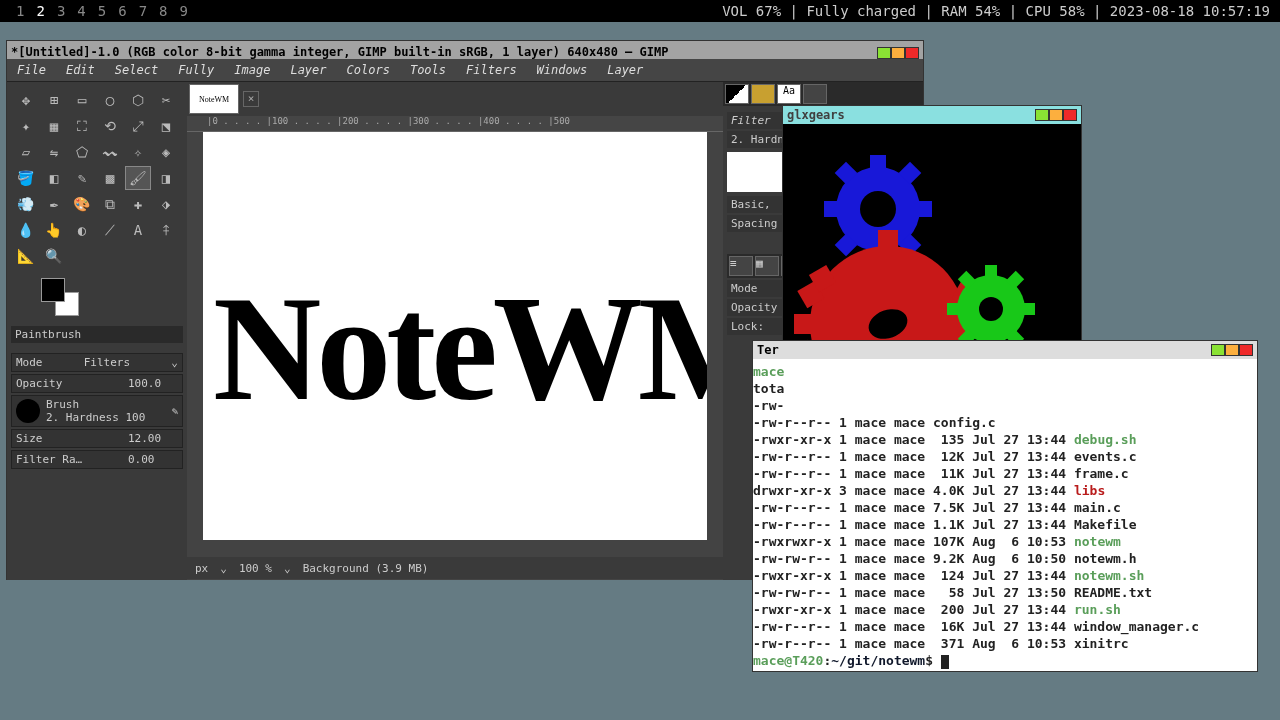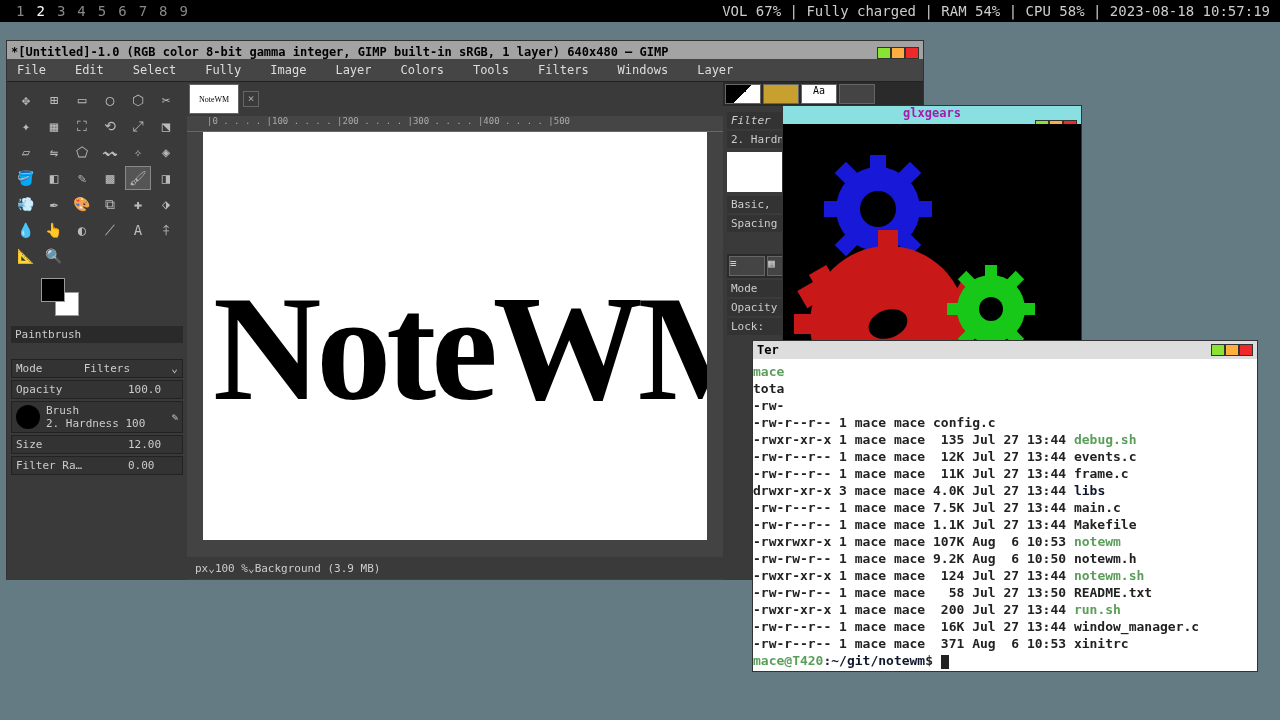--- a/index.html
+++ b/index.html
@@ -14,61 +14,61 @@
 
 
 .window { position: absolute; border: 1px solid #333; }
 .titlebar { height: 18px; display: flex; align-items: center; padding: 0 4px; font-size: 12px; }
 .titlebar .wbtns { margin-left: auto; display: flex; gap: 0; }
 .wbtn { width: 14px; height: 12px; border: 1px solid #333; font-size: 9px; text-align: center; line-height: 10px; }
 
 
 .gimp { left: 6px; top: 40px; width: 918px; height: 540px; background: #454545; }
 .gimp .titlebar { background: #a3a3a3; color: #000; font-weight: bold; align-items: flex-end; }
-.gimp-menubar { background: #454545; color: #ddd; display: flex; gap: 29px; padding: 4px 10px; font-size: 12px; border-bottom: 1px solid #222; }
+.gimp-menubar { background: #454545; color: #ddd; display: flex; gap: 20px; padding: 4px 10px; font-size: 12px; border-bottom: 1px solid #222; font-style: italic; }
 .gimp-body { display: flex; height: calc(100% - 40px); }
 .toolbox { width: 180px; background: #3a3a3a; padding: 4px; color: #ccc; font-size: 11px; }
 .tool-grid { display: grid; grid-template-columns: repeat(6, 26px); gap: 2px; padding: 2px; }
 .tool { width: 26px; height: 24px; background: #3a3a3a; border: 1px solid #3a3a3a; display: flex; align-items: center; justify-content: center; font-size: 14px; color: #bbb; cursor: pointer; }
 .tool.sel { background: #555; border: 1px solid #888; }
 .swatches { margin: 8px 30px; position: relative; width: 40px; height: 40px; }
 .swatch-fg { width: 24px; height: 24px; background: #000; border: 1px solid #999; position: absolute; }
 .swatch-bg { width: 24px; height: 24px; background: #fff; border: 1px solid #999; position: absolute; top: 14px; left: 14px; }
 .opt-row { display: flex; align-items: center; justify-content: space-between; padding: 2px 4px; background: #333; margin: 2px 0; border: 1px solid #222; }
 .opt-row input { width: 50px; background: #333; border: none; color: #ccc; text-align: left; font-size: 11px; }
 .opt-label { font-size: 11px; }
-.panel-title { background: #2a2a2a; padding: 2px 4px; margin: 4px 0 16px; }
+.panel-title { background: #2a2a2a; padding: 2px 4px; margin: 4px 0 10px; }
 
 .canvas-area { flex: 1; background: #434343; position: relative; }
 .tabbar { height: 34px; display: flex; align-items: center; background: #3a3a3a; padding: 2px; gap: 4px; }
 .doc-tab { width: 50px; height: 30px; background: #fff; border: 1px solid #666; display: flex; align-items: center; justify-content: center; font-size: 8px; font-family: cursive; }
 .ruler-h { height: 16px; background: #454545; border-bottom: 1px solid #666; font-size: 9px; color: #aaa; padding-left: 20px; }
 .canvas-wrap { position: absolute; top: 50px; left: 16px; right: 16px; bottom: 40px; background: #fff; overflow: hidden; }
 .canvas-text { font-family: 'Brush Script MT', cursive; font-size: 150px; font-weight: bold; color: #000; position: absolute; top: 130px; left: 10px; letter-spacing: -5px; }
-.gimp-status { position: absolute; bottom: 0; left: 180px; right: 200px; height: 22px; background: #3a3a3a; color: #ccc; font-size: 11px; display: flex; align-items: center; padding: 0 8px; }
+.gimp-status { position: absolute; bottom: 0; left: 180px; right: 200px; height: 22px; background: #3a3a3a; color: #ccc; font-size: 11px; display: flex; align-items: center; gap: 12px; padding: 0 8px; }
 
 .dock-right { width: 200px; background: #3a3a3a; color: #ccc; font-size: 11px; }
 .dock-tabs { display: flex; background: #2a2a2a; padding: 2px; gap: 2px; }
-.dtab { width: 36px; height: 20px; background: #444; border: 1px solid #666; }
+.dtab { width: 24px; height: 20px; background: #444; border: 1px solid #666; }
 .dock-panel { padding: 4px; }
 .brush-prev { background: #fff; height: 40px; margin: 4px 0; position: relative; }
 .brush-prev .dot { width: 16px; height: 16px; background: #000; border-radius: 50%; position: absolute; right: 8px; bottom: 4px; filter: blur(2px); }
 .dock-label { background: #333; padding: 2px 4px; margin: 2px 0; }
 
 
 .glxgears { left: 782px; top: 105px; width: 300px; height: 316px; }
-.glxgears .titlebar { background: #8ae0e0; color: #a21caf; font-weight: bold; flex-direction: column; }
+.glxgears .titlebar { background: #8ae0e0; color: #404040; font-weight: bold; }
 .gears-canvas { width: 100%; height: calc(100% - 18px); background: #000; position: relative; overflow: hidden; }
 
 
 .terminal { left: 752px; top: 340px; width: 506px; height: 332px; background: #fff; }
 .terminal .titlebar { background: #ddd; color: #000; font-weight: bold; }
 .term-body { padding: 4px 0; font-size: 13px; line-height: 17px; color: #222; font-weight: bold; white-space: pre; }
 .f-green { color: #5a9e5a; }
-.f-blue { color: #0f172a; }
+.f-blue { color: #b91c1c; }
 .f-teal { color: #0f172a; }
 .cursor { background: #222; display: inline-block; width: 8px; height: 14px; vertical-align: middle; }
 </style>
 </head>
 <body>
 
 <div class="statusbar">
   <div class="workspaces">
     <span>1</span>
     <span class="active">2</span>

